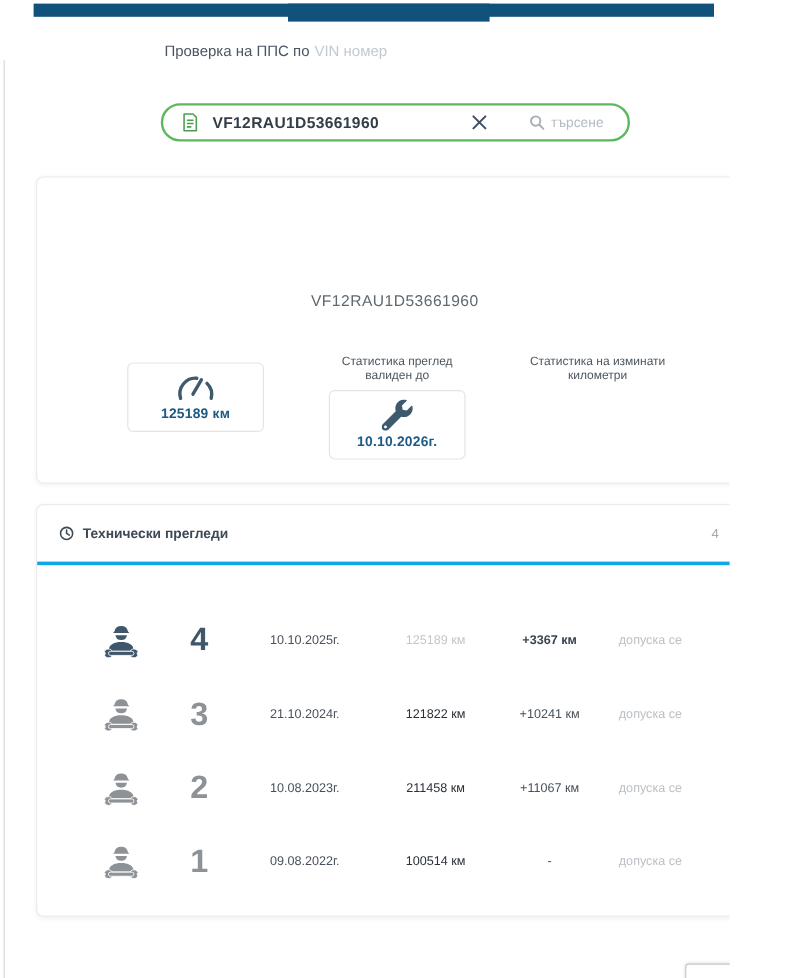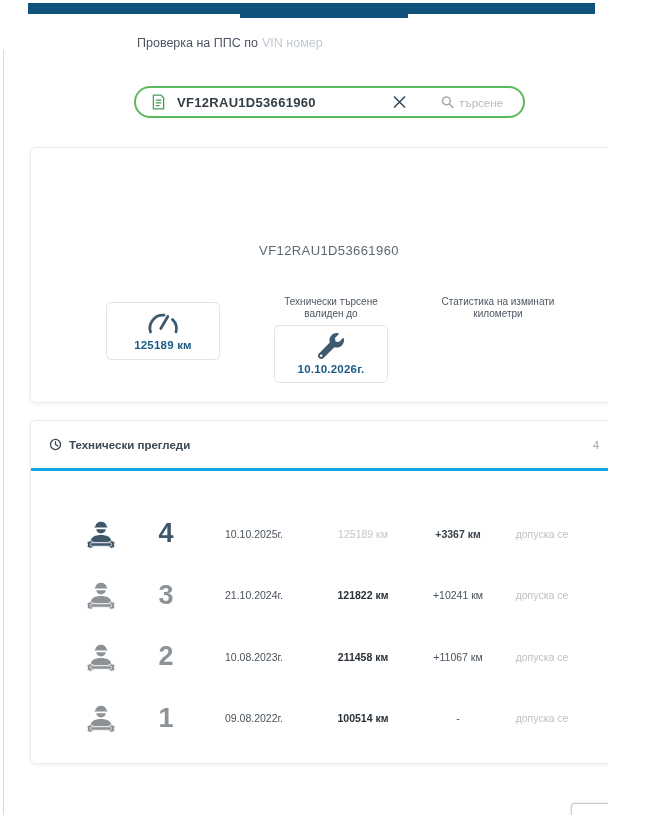--- a/index.html
+++ b/index.html
@@ -54,21 +54,21 @@
   .t-header { position:absolute; top:62px; left:0; right:0; height:26px; }
   .t-header .hcell { text-align:center; font-size:11px; font-weight:bold; color:#3B4754; }
   .t-rows { position:absolute; top:82px; left:0; right:0; }
   .t-row { height:61.5px; }
   .cell { text-align:center; }
   .cell-icon { display:flex; justify-content:center; color:#8D9297; }
   .row-number { font-size:27px; font-weight:bold; color:#8D9297; }
   .row0 .cell-icon { color:#3F566B; }
   .row0 .row-number { color:#3F566B; }
   .cell-date { font-size:10.5px; color:#49525C; }
-  .cell-km { font-size:10.5px; font-weight:bold; color:#2A3138; }
+  .cell-km { font-size:10.5px; font-weight:normal; color:#2A3138; }
   .row0 .cell-km { color:#C3C7CB; font-weight:normal; }
   .cell-diff { font-size:10.5px; color:#49525C; }
   .row0 .cell-diff { font-weight:bold; color:#39434D; }
   .cell-status { font-size:10.5px; color:#BCC1C6; }
 
   .bottom-box { position:absolute; left:571px; top:803px; width:58px; height:16px; background:#fff;
     border:1px solid #c9c9c9; border-radius:3px; box-shadow:0 0 3px rgba(0,0,0,0.15); }
 
   .hidden-defs { position:absolute; width:0; height:0; overflow:hidden; }
 </style>
@@ -135,21 +135,21 @@
             <path d="M14.8,16.5 L21.8,4.5"></path>
             <path d="M26.5,7.5 A13,13 0 0 1 30,20"></path>
           </svg>
         </span>
         <div class="stat-value">125189 км</div>
       </div>
     </div>
 
     <div class="stat stat2">
       <div class="stat-label">
-        <div>Технически търсене</div>
+        <div>Статистика преглед</div>
         <div>валиден до</div>
       </div>
       <div class="stat-box">
         <span class="stat-icon">
           <svg width="26" height="26" viewBox="0 0 512 512" fill="#3E5A6E">
             <path d="M507.73 109.1c-2.24-9.03-13.54-12.09-20.12-5.51l-74.36 74.36-67.88-11.31-11.31-67.88 74.36-74.36c6.62-6.62 3.43-17.9-5.66-20.16-47.38-11.74-99.55.91-136.58 37.93-39.64 39.64-50.55 97.1-34.05 147.2L18.74 402.76c-24.99 24.99-24.99 65.51 0 90.5 24.99 24.99 65.51 24.99 90.5 0l213.21-213.21c50.12 16.71 107.47 5.68 147.37-34.22 37.07-37.07 49.7-89.32 37.91-136.73zM64 472c-13.25 0-24-10.75-24-24 0-13.26 10.75-24 24-24s24 10.74 24 24c0 13.25-10.75 24-24 24z"></path>
           </svg>
         </span>
         <div class="stat-value">10.10.2026г.</div>
       </div>

